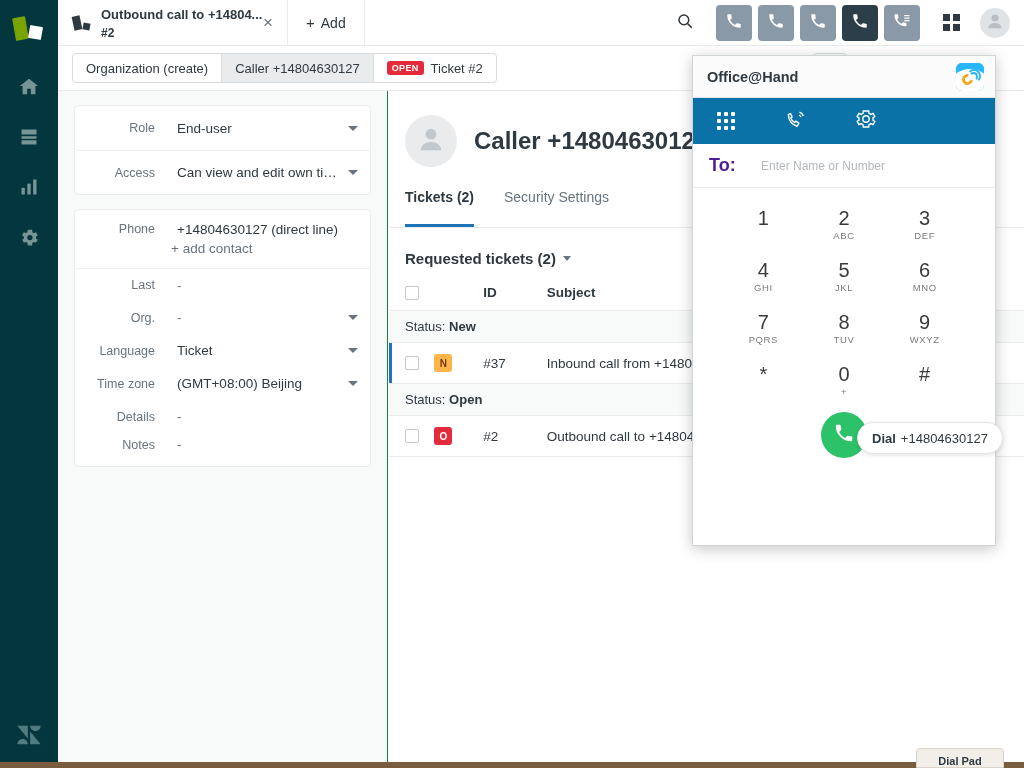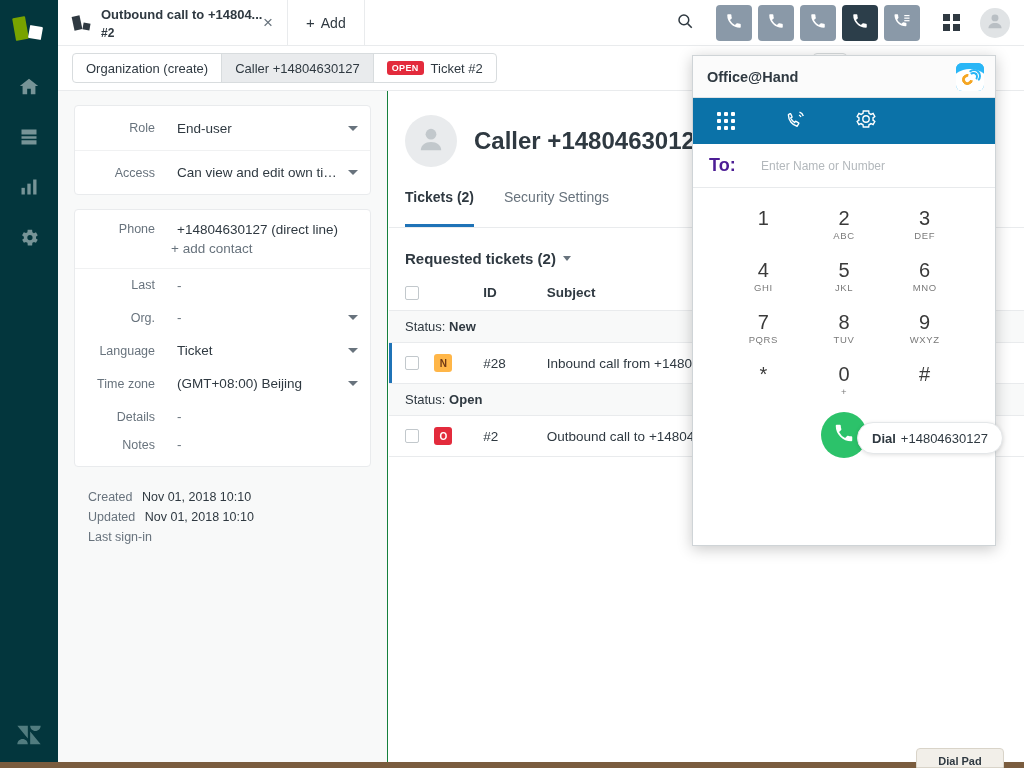--- a/index.html
+++ b/index.html
@@ -405,34 +405,20 @@
       <div class="frow compact" style="border-top:none">
         <span class="flabel">Details</span>
         <span class="fval muted">-</span>
       </div>
       <div class="frow compact" style="border-top:none; padding-bottom:10px">
         <span class="flabel">Notes</span>
         <span class="fval muted">-</span>
       </div>
     </div>
 
-    <div class="meta">
-      <div>
-        <span>Created</span>
-        <span class="mv">Nov 01, 2018 10:10</span>
-      </div>
-      <div>
-        <span>Updated</span>
-        <span class="mv">Nov 01, 2018 10:10</span>
-      </div>
-      <div>
-        <span>Last sign-in</span>
-        <span class="mv"></span>
-      </div>
-    </div>
   </div>
 
   <div class="main">
     <div class="user-head">
       <div class="uavatar">
         <span>
           <svg width="34" height="34" viewBox="0 0 24 24">
               <circle cx="12" cy="8.6" r="3.8"></circle>
               <path d="M4.8 20c0-3.6 3.2-5.8 7.2-5.8s7.2 2.2 7.2 5.8z"></path>
             </svg>
@@ -470,21 +456,21 @@
             <b>New</b>
           </td>
         </tr>
         <tr class="tixrow marked">
           <td class="col-chk">
               <span class="chk"></span>
             </td>
           <td class="col-icn">
             <span class="sbadge new">N</span>
           </td>
-          <td class="col-id">#28</td>
+          <td class="col-id">#37</td>
           <td class="col-sub">Inbound call from +14804630127</td>
           <td class="col-grp grpcell">Support</td>
         </tr>
         <tr class="statusrow">
           <td colspan="5">
             <span>Status:</span>
             <b>Open</b>
           </td>
         </tr>
         <tr class="tixrow">

